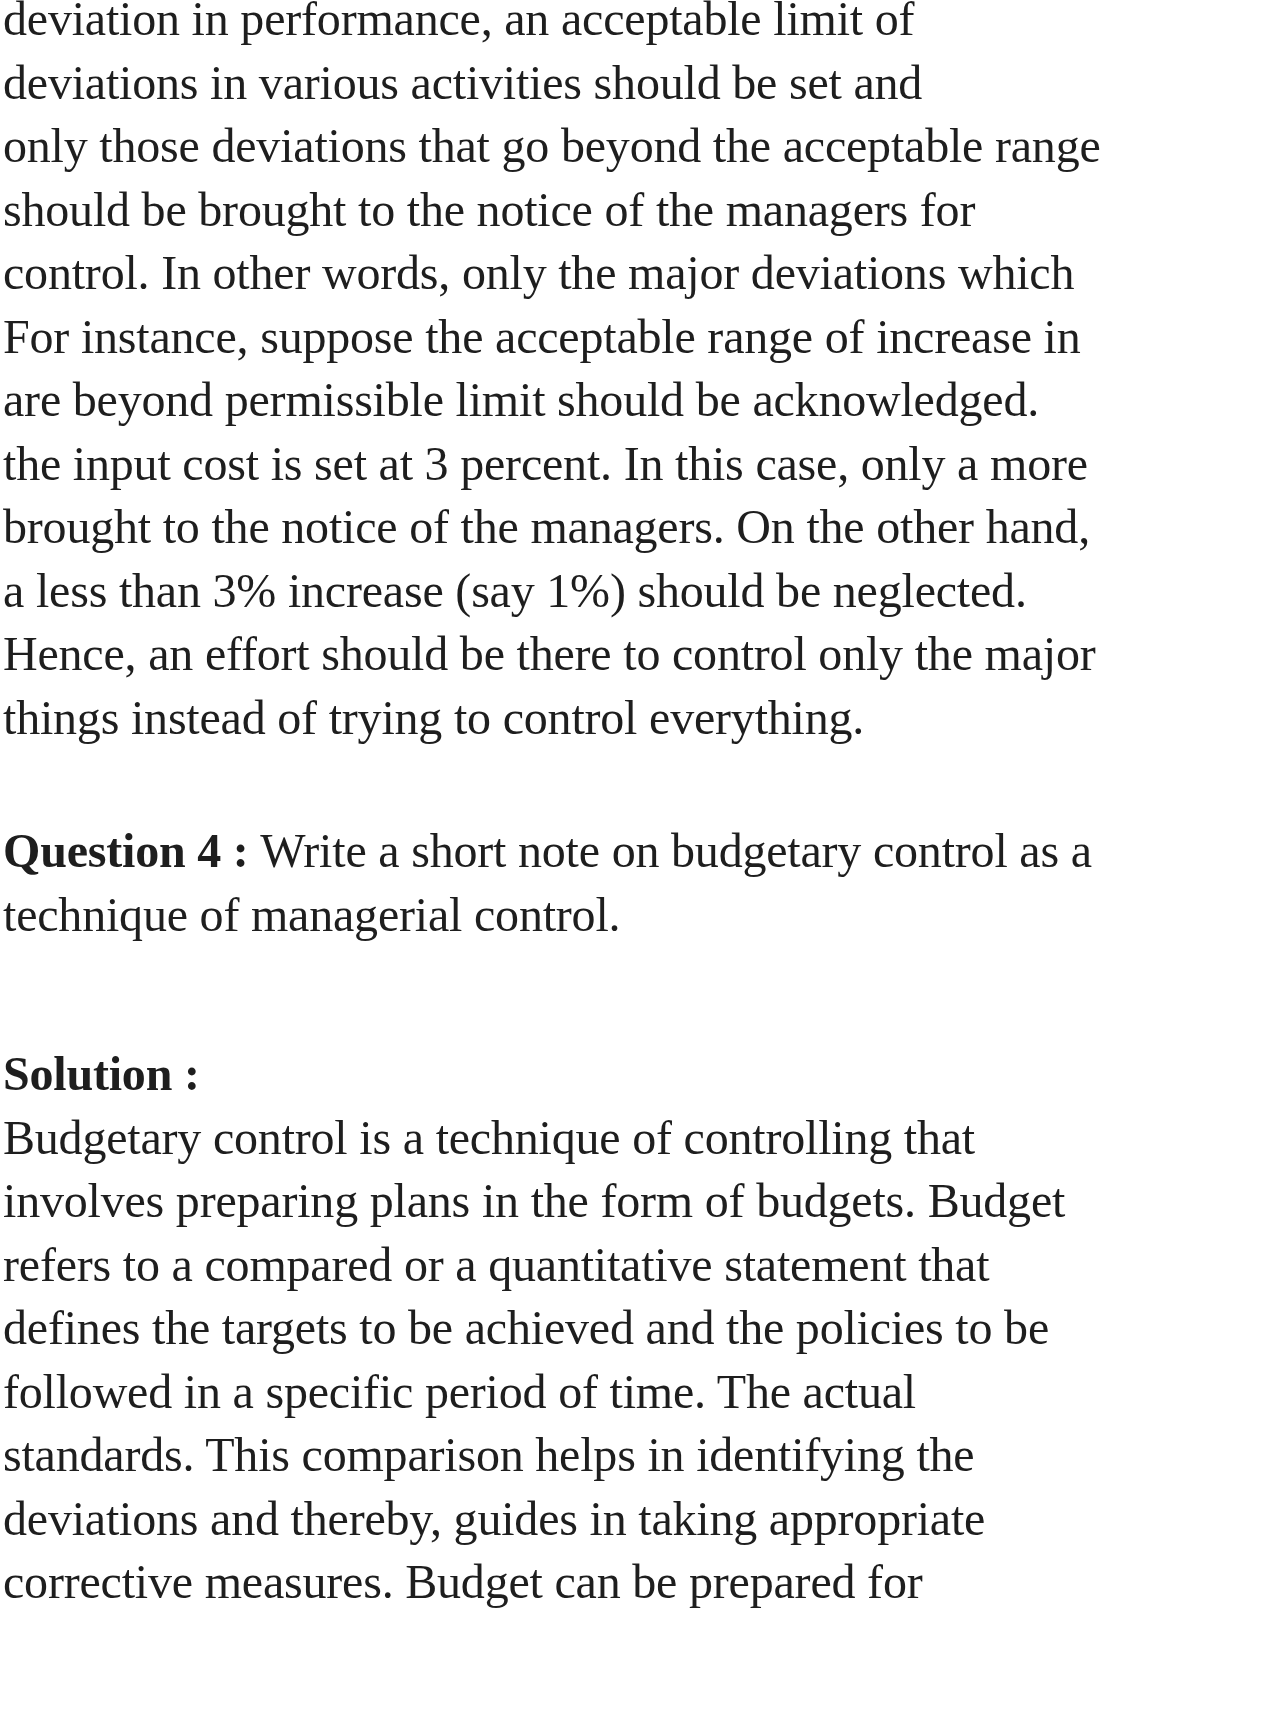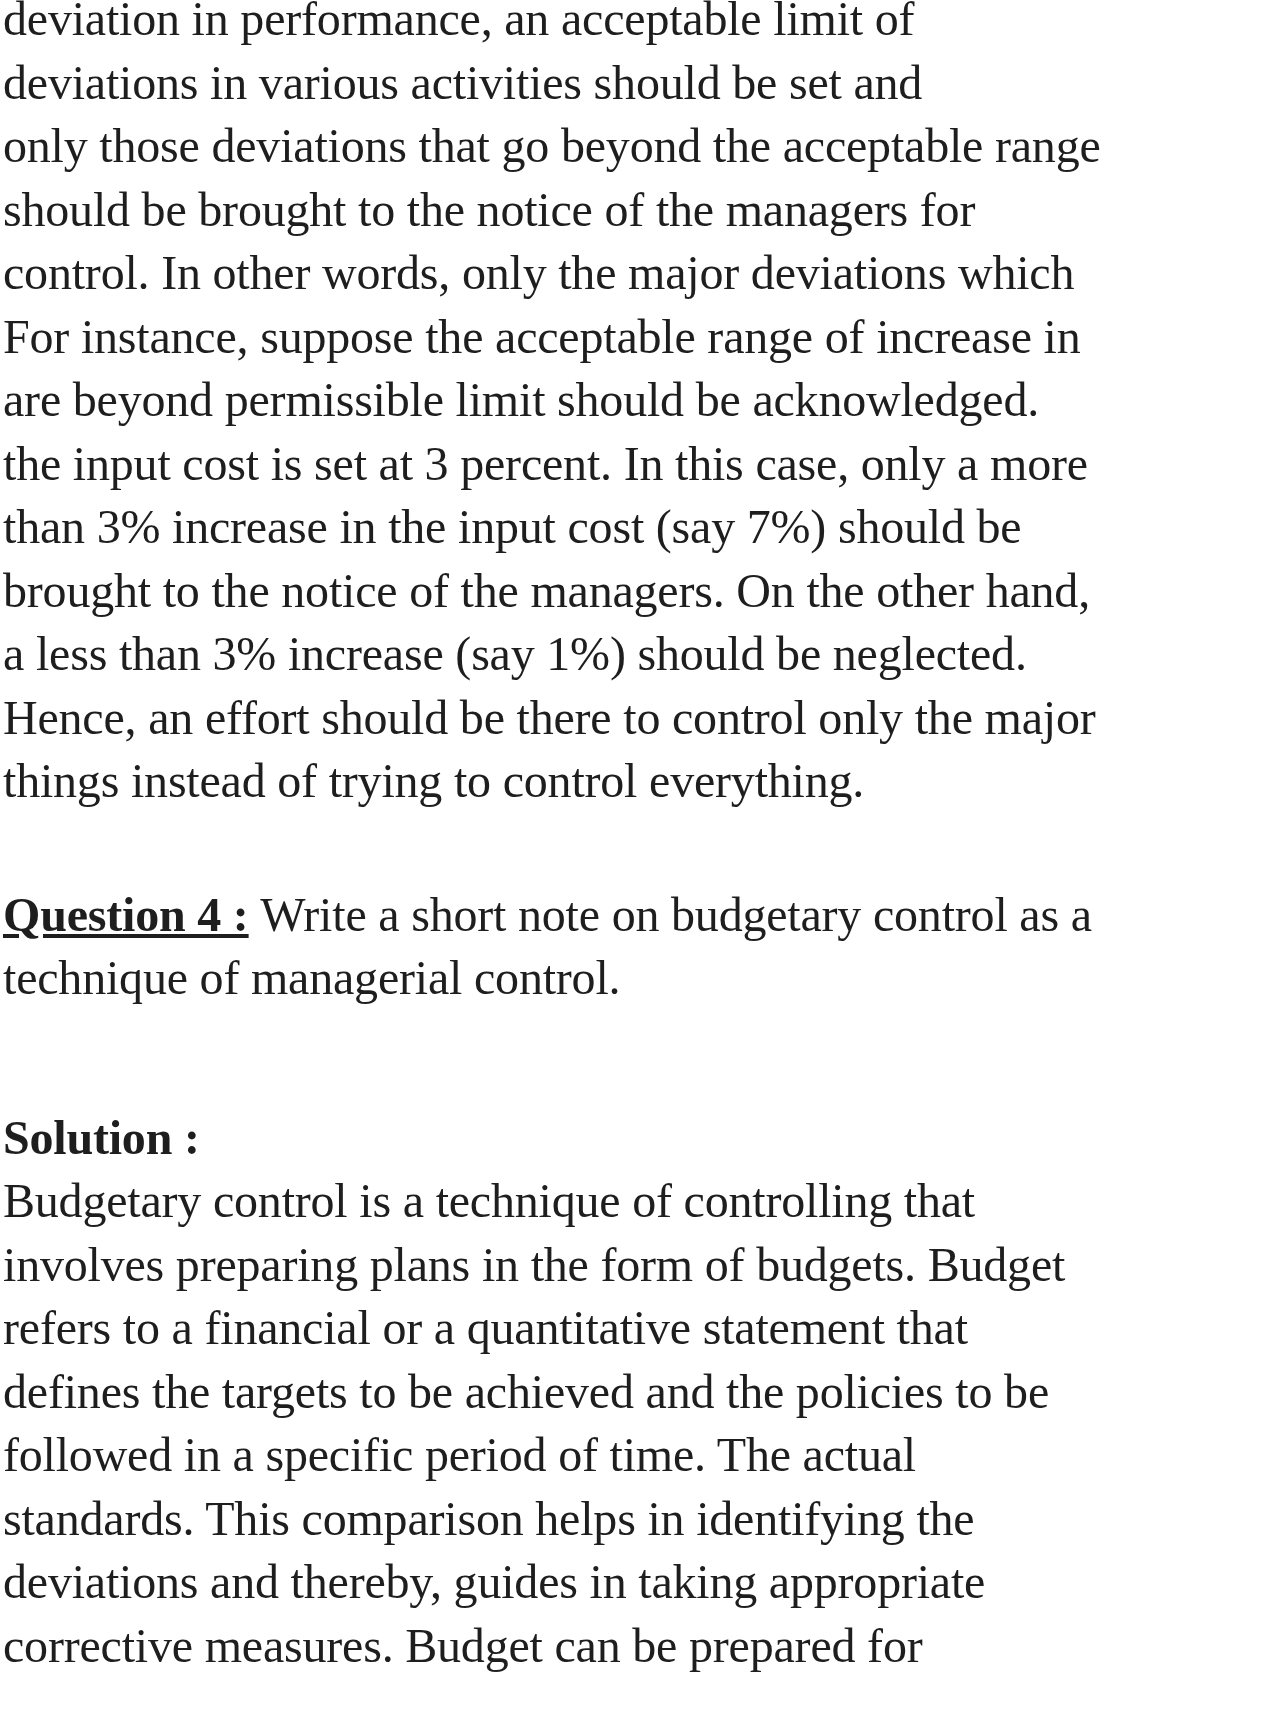--- a/index.html
+++ b/index.html
@@ -31,56 +31,54 @@
     margin-top: 70px;
   }
   .solution-block {
     margin-top: 96px;
   }
   .bold {
     font-weight: bold;
   }
   .q-label {
     margin-right: 0.24em;
-    text-decoration: underline;
   }
 </style>
 </head>
 <body>
 
 <main class="doc">
 
   <section class="para-first">
     <div class="line">deviation in performance, an acceptable limit of</div>
     <div class="line">deviations in various activities should be set and</div>
     <div class="line">only those deviations that go beyond the acceptable range</div>
     <div class="line">should be brought to the notice of the managers for</div>
     <div class="line">control. In other words, only the major deviations which</div>
     <div class="line">For instance, suppose the acceptable range of increase in</div>
     <div class="line">are beyond permissible limit should be acknowledged.</div>
     <div class="line">the input cost is set at 3 percent. In this case, only a more</div>
-    <div class="line">than 3% increase in the input cost (say 7%) should be</div>
     <div class="line">brought to the notice of the managers. On the other hand,</div>
     <div class="line">a less than 3% increase (say 1%) should be neglected.</div>
     <div class="line">Hence, an effort should be there to control only the major</div>
     <div class="line">things instead of trying to control everything.</div>
   </section>
 
   <section class="question-block">
     <div class="line">
       <span class="bold q-label">Question 4 :</span><span>Write a short note on budgetary control as a</span>
     </div>
     <div class="line">technique of managerial control.</div>
   </section>
 
   <section class="solution-block">
     <div class="line bold">Solution :</div>
     <div class="line">Budgetary control is a technique of controlling that</div>
     <div class="line">involves preparing plans in the form of budgets. Budget</div>
-    <div class="line">refers to a financial or a quantitative statement that</div>
+    <div class="line">refers to a compared or a quantitative statement that</div>
     <div class="line">defines the targets to be achieved and the policies to be</div>
     <div class="line">followed in a specific period of time. The actual</div>
     <div class="line">standards. This comparison helps in identifying the</div>
     <div class="line">deviations and thereby, guides in taking appropriate</div>
     <div class="line">corrective measures. Budget can be prepared for</div>
   </section>
 
 </main>
 
 </body></html>

